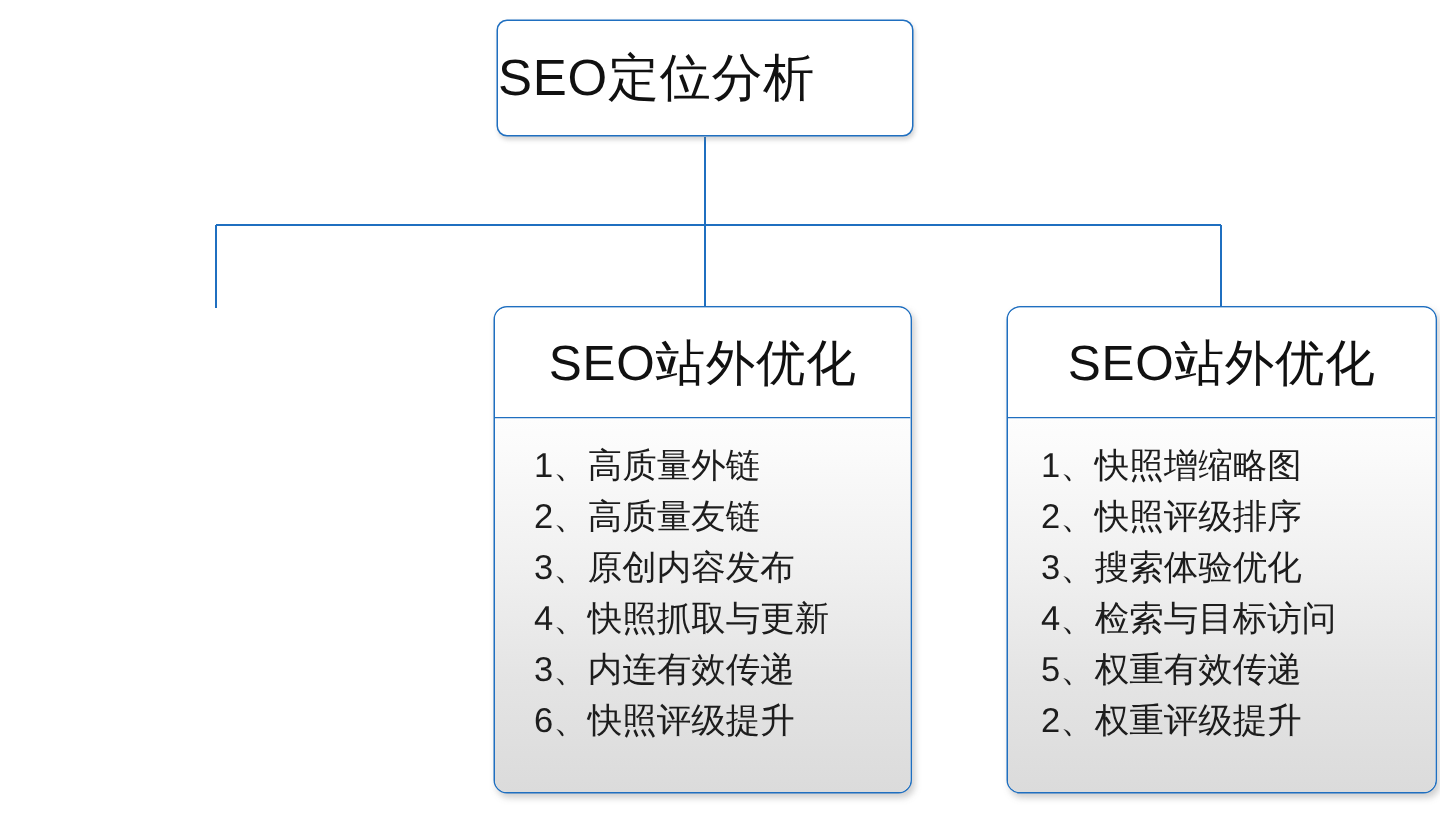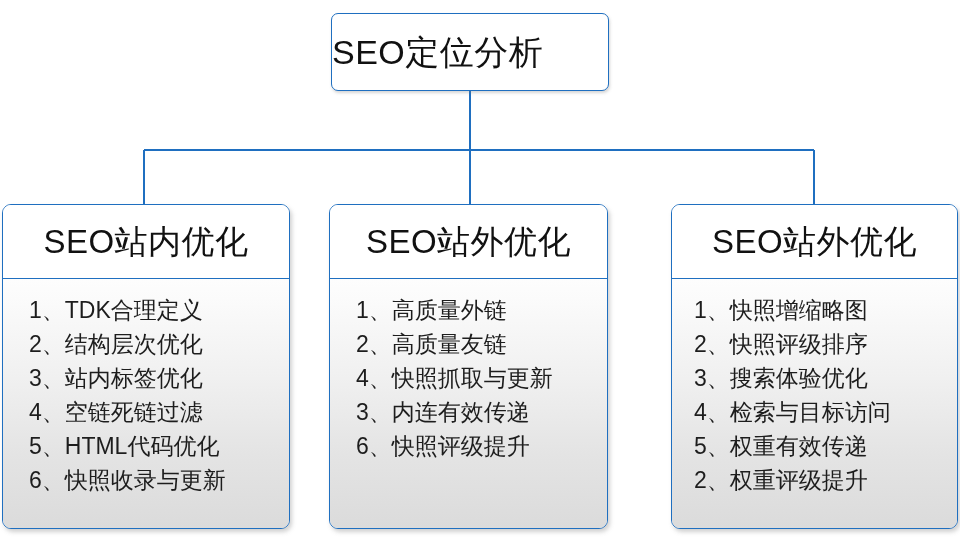--- a/index.html
+++ b/index.html
@@ -122,41 +122,29 @@
       <line x1="144" y1="150" x2="144" y2="205"></line>
       <line x1="470" y1="150" x2="470" y2="205"></line>
       <line x1="814" y1="150" x2="814" y2="205"></line>
     </g>
   </svg>
 
   <div class="root-box">
     <span class="root-title">SEO定位分析</span>
   </div>
 
-  <div class="column col-1">
-    <div class="col-header">
-      <span class="col-header-title">SEO站内优化</span>
-    </div>
-    <div class="col-body">
-      <div class="list-item">1、TDK合理定义</div>
-      <div class="list-item">2、结构层次优化</div>
-      <div class="list-item">3、站内标签优化</div>
-      <div class="list-item">4、空链死链过滤</div>
-      <div class="list-item">5、HTML代码优化</div>
-      <div class="list-item">6、快照收录与更新</div>
-    </div>
-  </div>
 
   <div class="column col-2">
     <div class="col-header">
       <span class="col-header-title">SEO站外优化</span>
     </div>
     <div class="col-body">
       <div class="list-item">1、高质量外链</div>
       <div class="list-item">2、高质量友链</div>
+      <div class="list-item">3、原创内容发布</div>
       <div class="list-item">4、快照抓取与更新</div>
       <div class="list-item">3、内连有效传递</div>
       <div class="list-item">6、快照评级提升</div>
     </div>
   </div>
 
   <div class="column col-3">
     <div class="col-header">
       <span class="col-header-title">SEO站外优化</span>
     </div>

